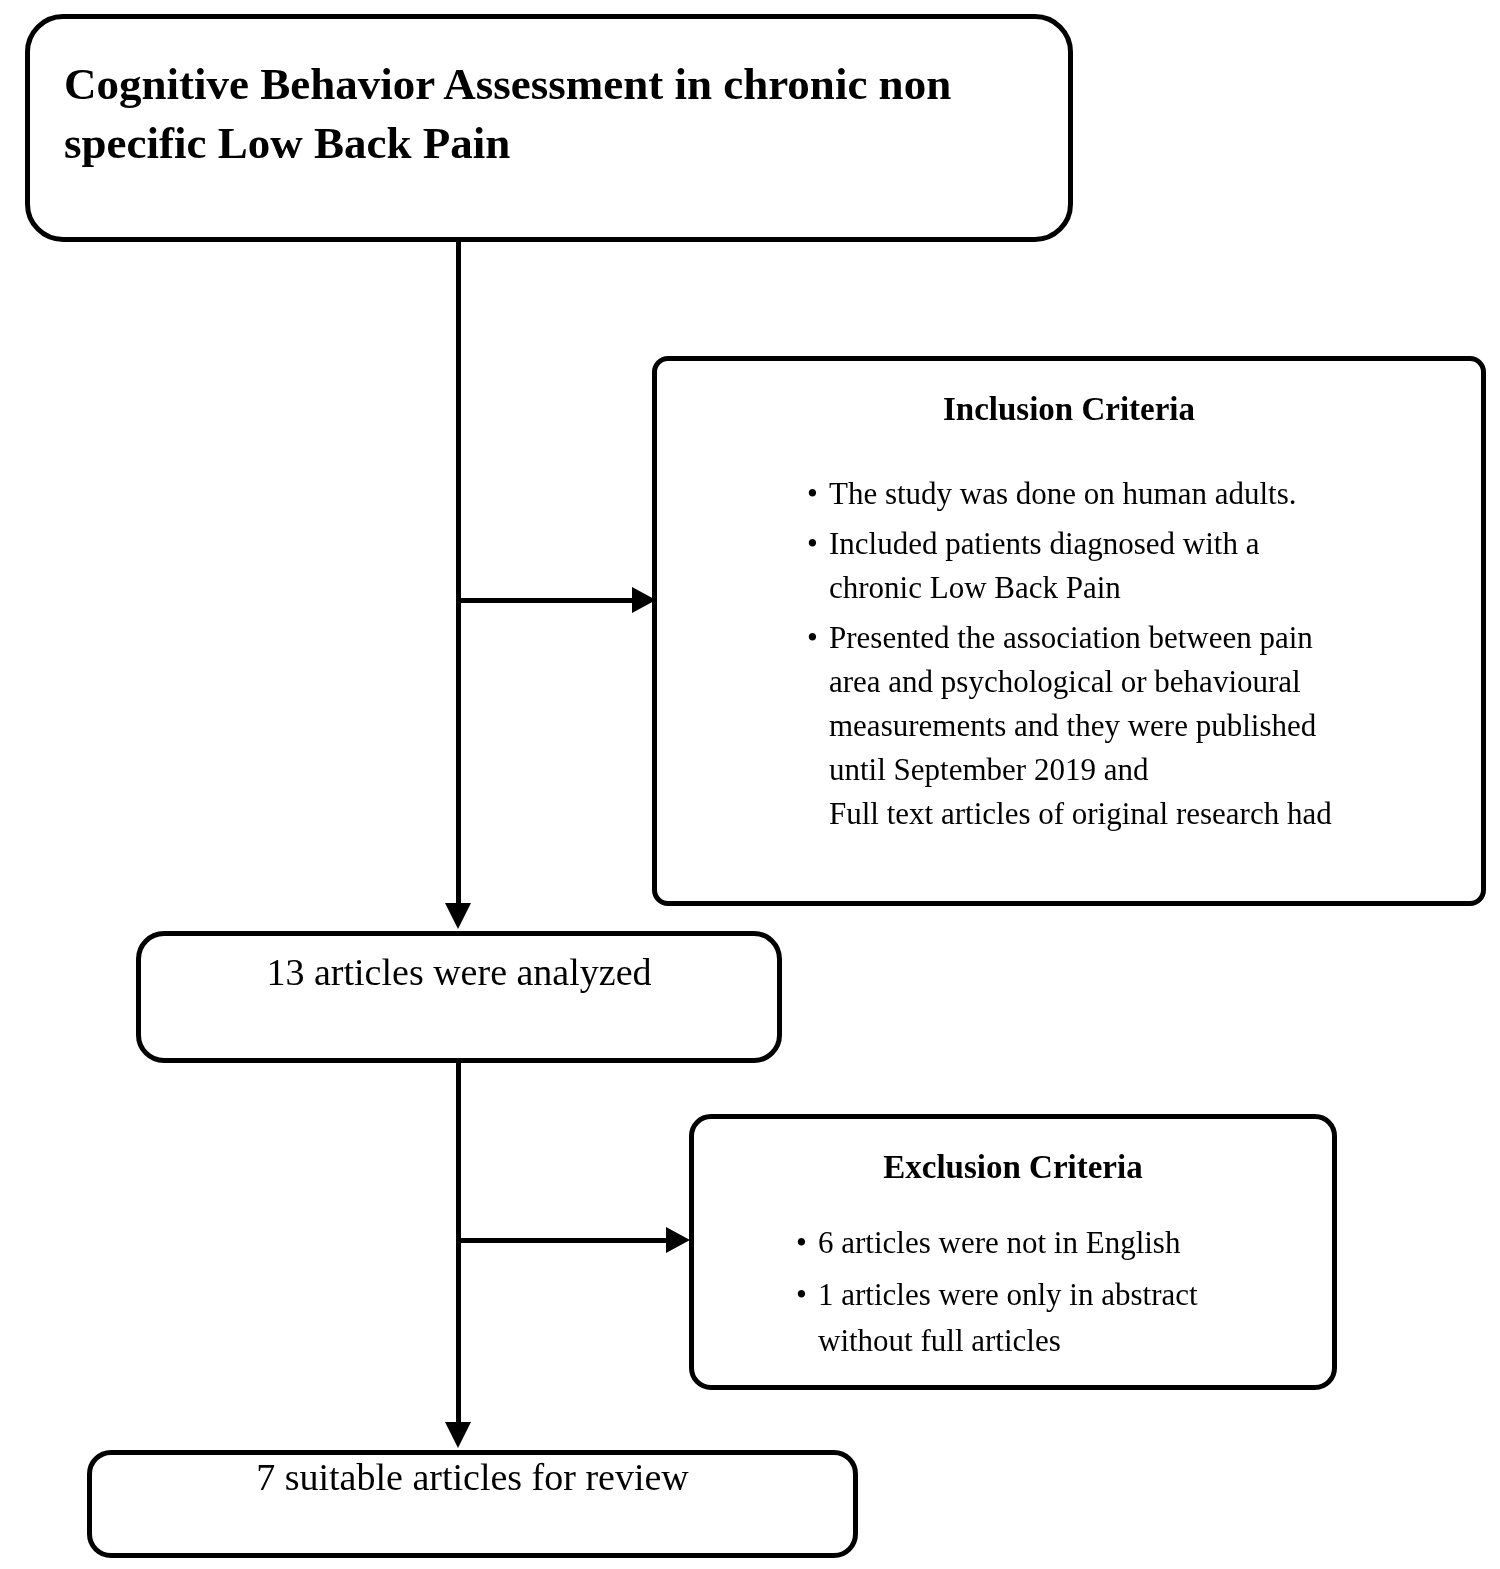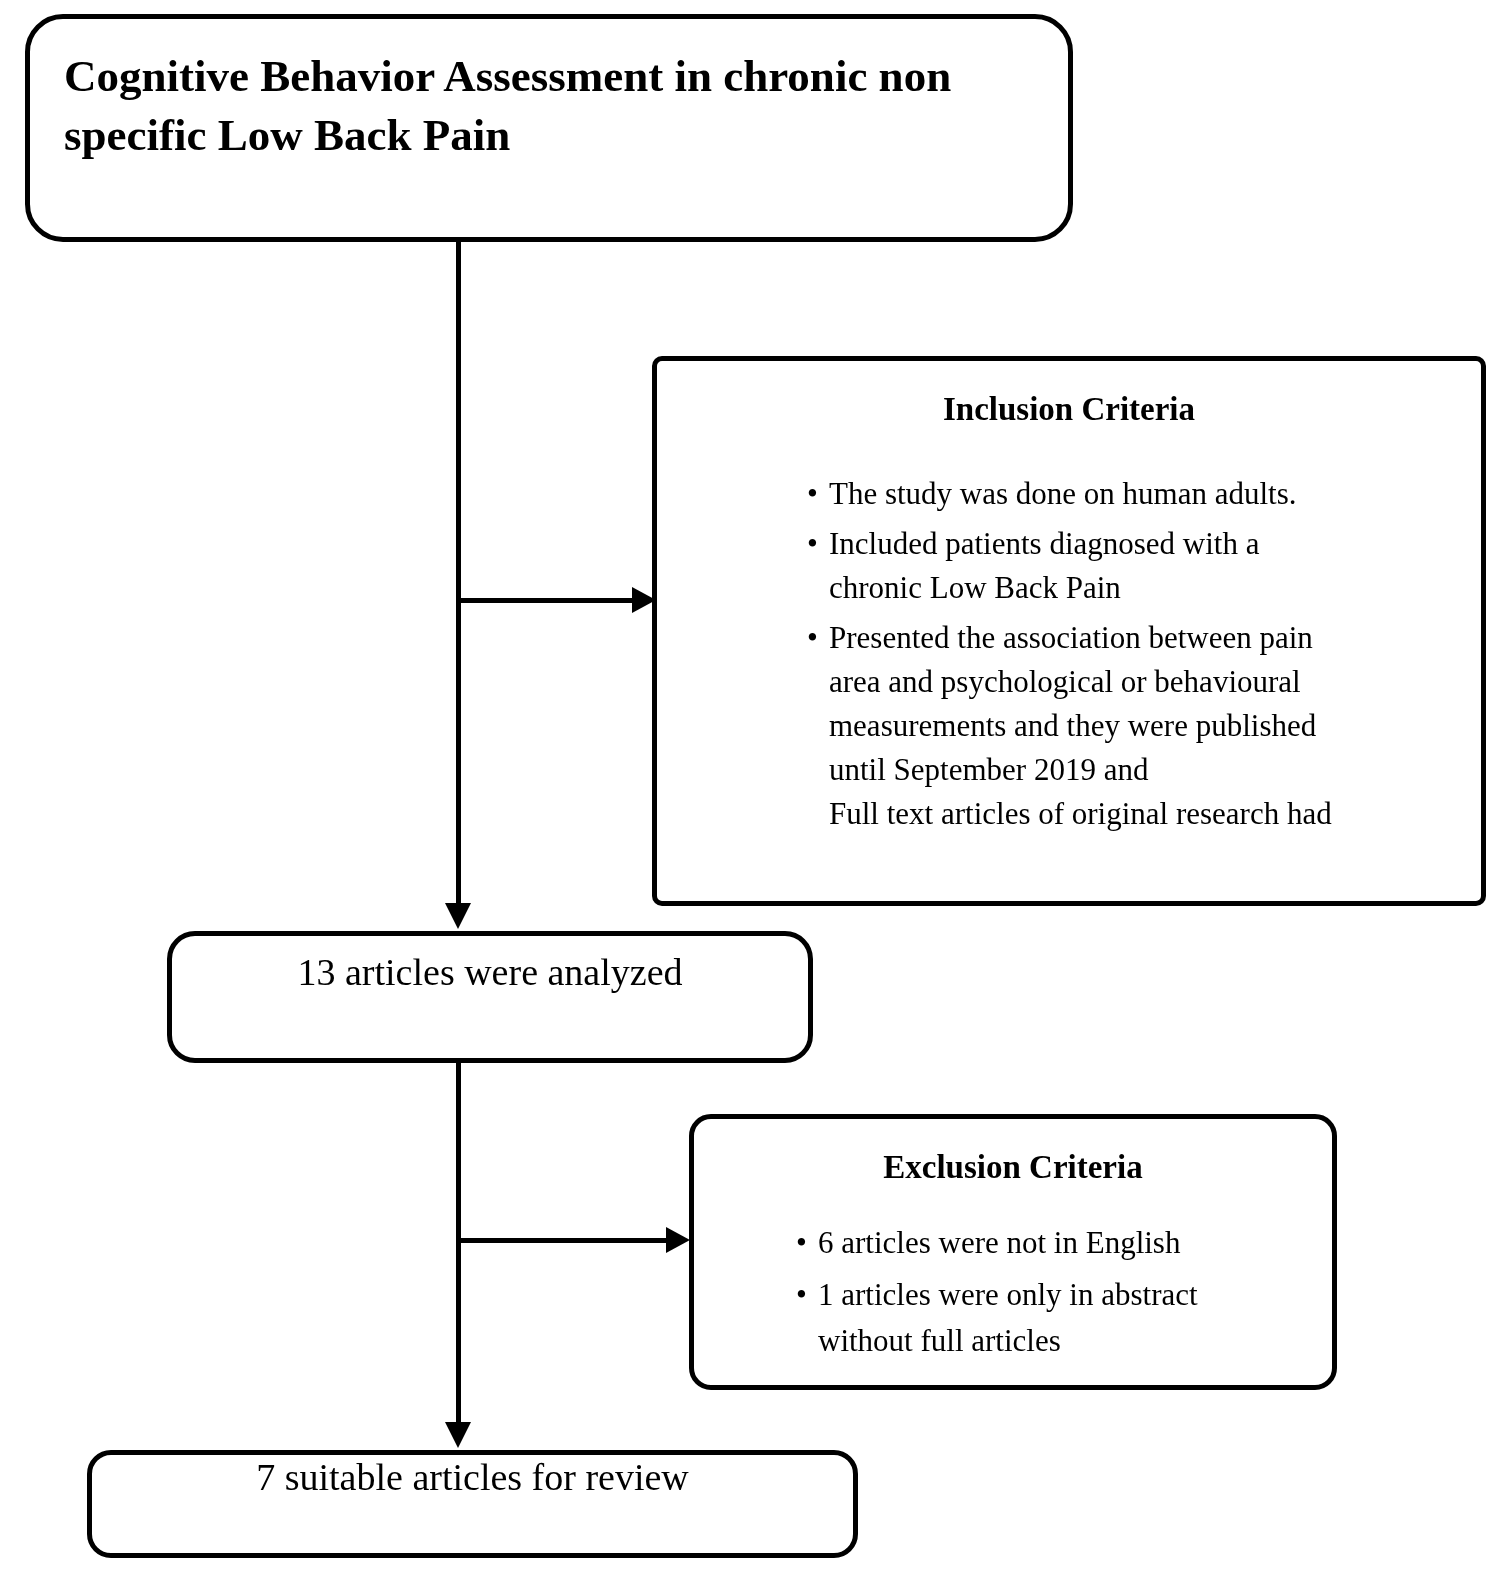--- a/index.html
+++ b/index.html
@@ -19,30 +19,30 @@
   .box {
     position: absolute;
     box-sizing: border-box;
     border: 5px solid #000000;
     background: #ffffff;
   }
   .title-box {
     left: 25px; top: 14px;
     width: 1048px; height: 228px;
     border-radius: 38px;
-    padding: 28px 30px 0 34px;
+    padding: 36px 30px 0 34px;
     font-size: 45px;
     font-weight: bold;
     line-height: 1.32;
     white-space: pre-line;
   }
   .inclusion-box {
     left: 652px; top: 356px;
     width: 834px; height: 550px;
-    border-radius: 10px;
+    border-radius: 16px;
   }
   .exclusion-box {
     left: 689px; top: 1114px;
     width: 648px; height: 276px;
     border-radius: 22px;
   }
   .crit-header {
     margin-top: 30px;
     text-align: center;
     font-size: 33px;
@@ -68,21 +68,20 @@
     width: 22px;
     flex: 0 0 22px;
   }
   .analyzed-box {
     left: 136px; top: 931px;
     width: 646px; height: 132px;
     border-radius: 28px;
     text-align: center;
     padding-top: 14px;
     font-size: 38px;
-    margin-left: 31px;
   }
   .review-box {
     left: 87px; top: 1450px;
     width: 771px; height: 108px;
     border-radius: 24px;
     text-align: center;
     font-size: 38px;
   }
   .connector {
     position: absolute;

